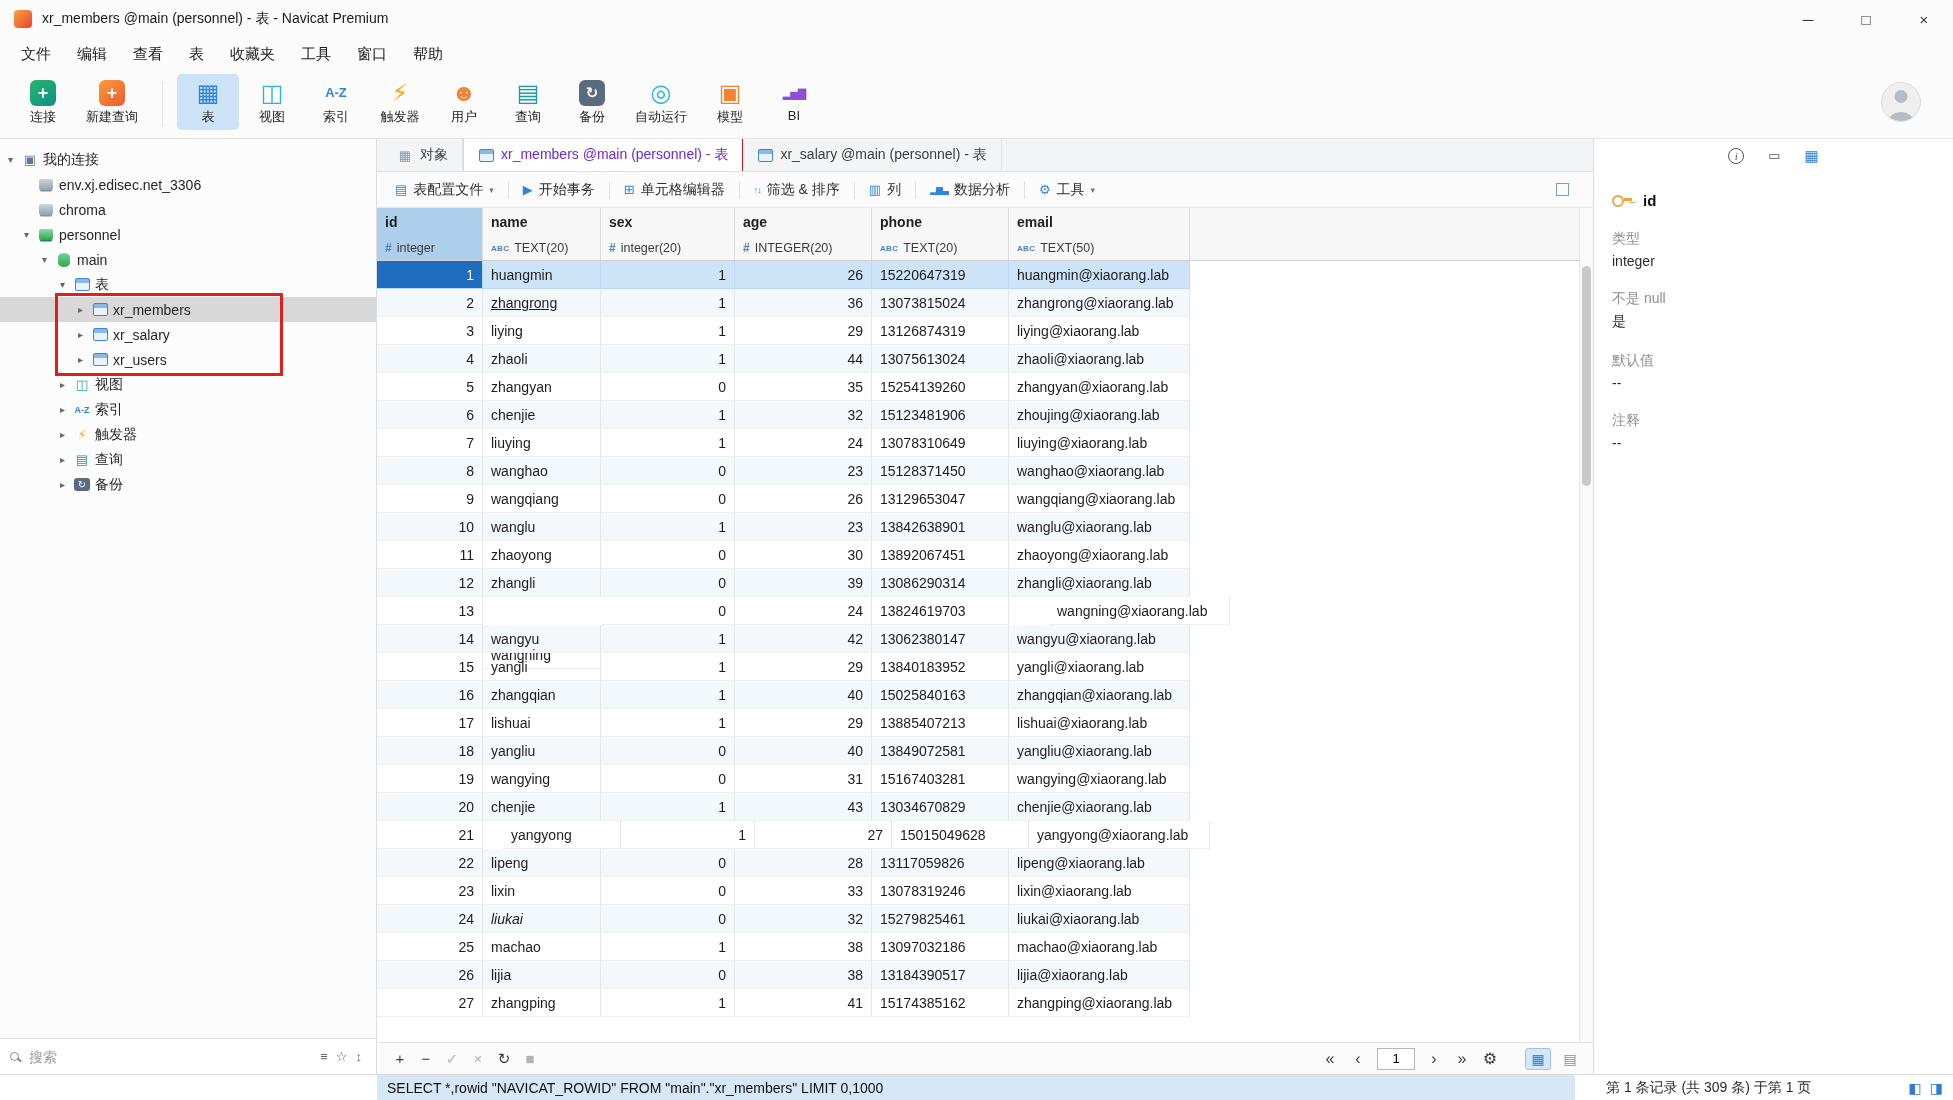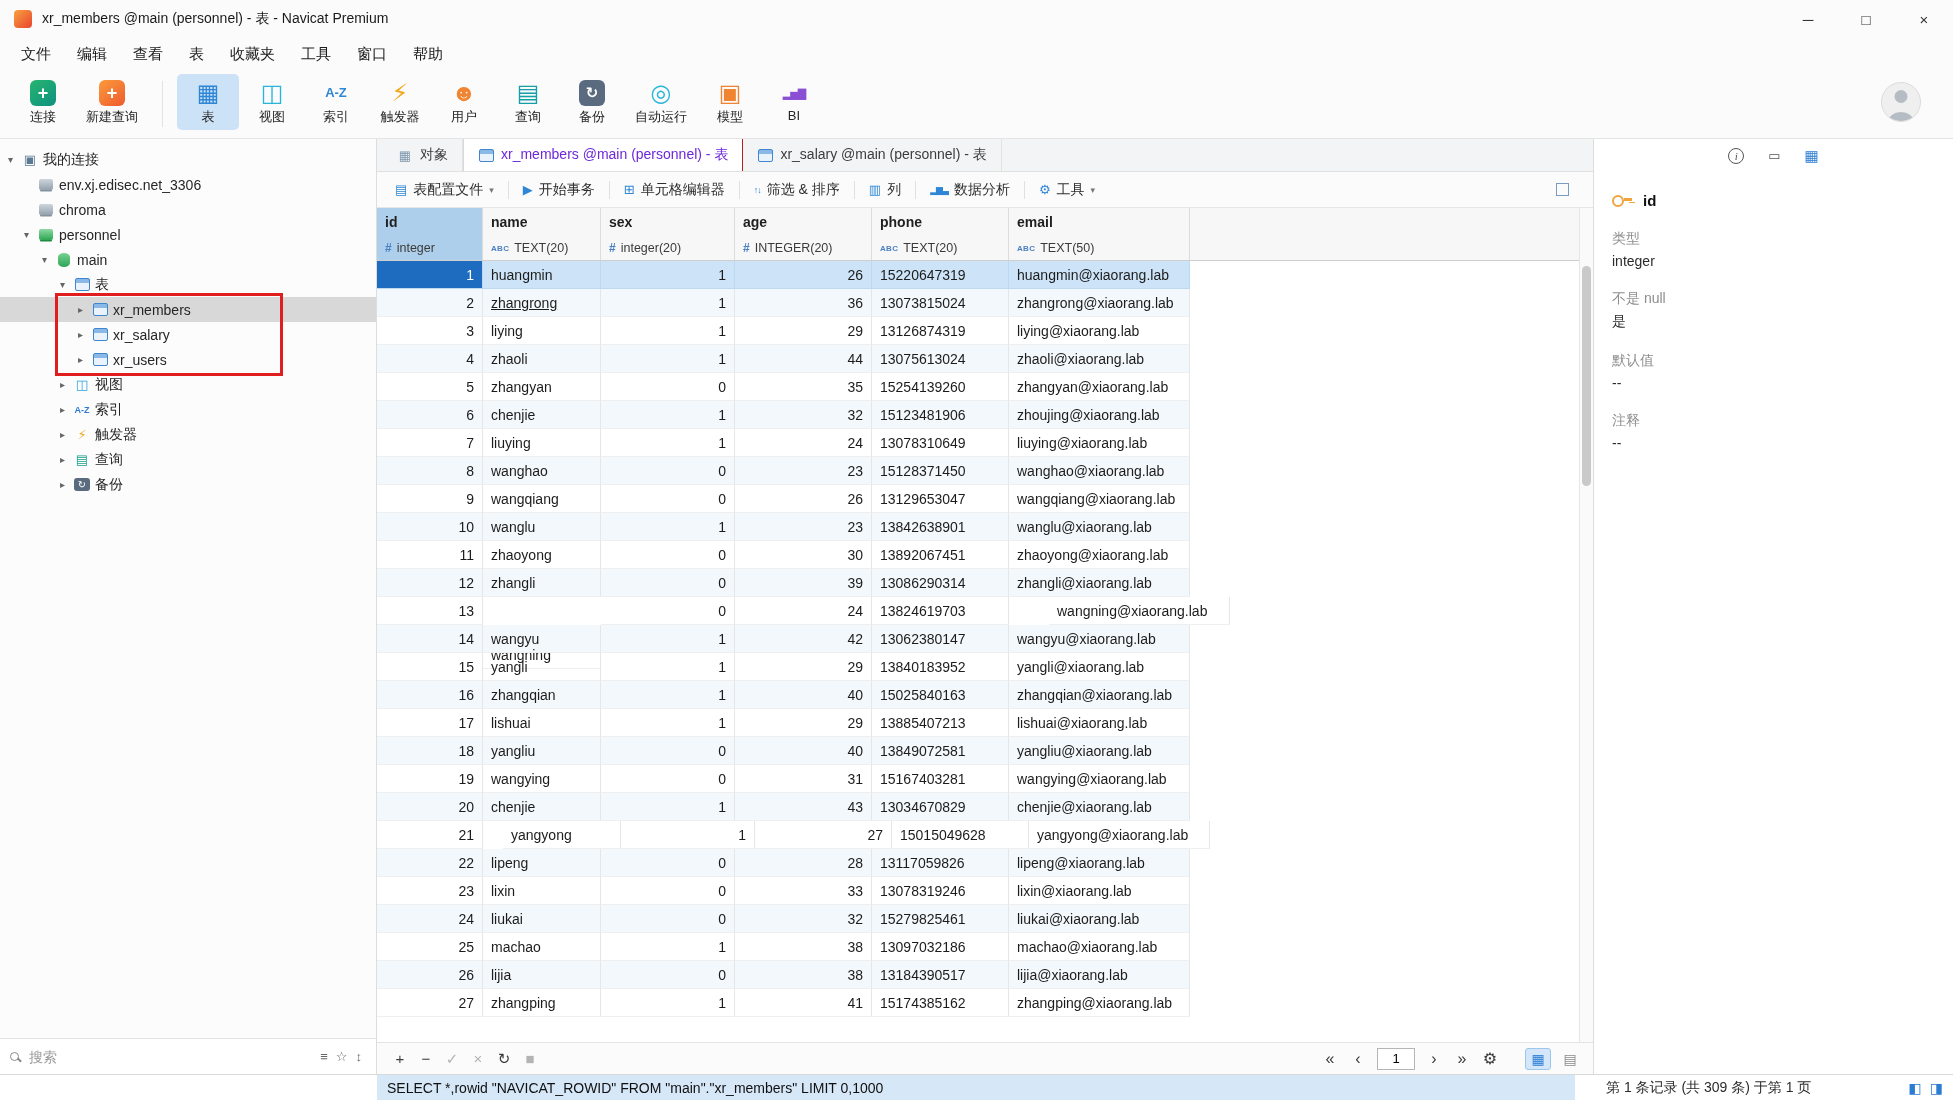--- a/index.html
+++ b/index.html
@@ -606,21 +606,21 @@
                 <div class="grow">
                   <div class="gcell num" style="width: 106px;">23</div>
                   <div class="gcell" style="width: 118px;">lixin</div>
                   <div class="gcell num" style="width: 134px;">0</div>
                   <div class="gcell num" style="width: 137px;">33</div>
                   <div class="gcell" style="width: 137px;">13078319246</div>
                   <div class="gcell" style="width: 181px;">lixin@xiaorang.lab</div>
                 </div>
                 <div class="grow odd">
                   <div class="gcell num" style="width: 106px;">24</div>
-                  <div class="gcell" style="width: 118px;">liukai</div>
+                  <div class="gcell" style="width: 118px; font-style: italic;">liukai</div>
                   <div class="gcell num" style="width: 134px;">0</div>
                   <div class="gcell num" style="width: 137px;">32</div>
                   <div class="gcell" style="width: 137px;">15279825461</div>
                   <div class="gcell" style="width: 181px;">liukai@xiaorang.lab</div>
                 </div>
                 <div class="grow">
                   <div class="gcell num" style="width: 106px;">25</div>
                   <div class="gcell" style="width: 118px;">machao</div>
                   <div class="gcell num" style="width: 134px;">1</div>
                   <div class="gcell num" style="width: 137px;">38</div>

